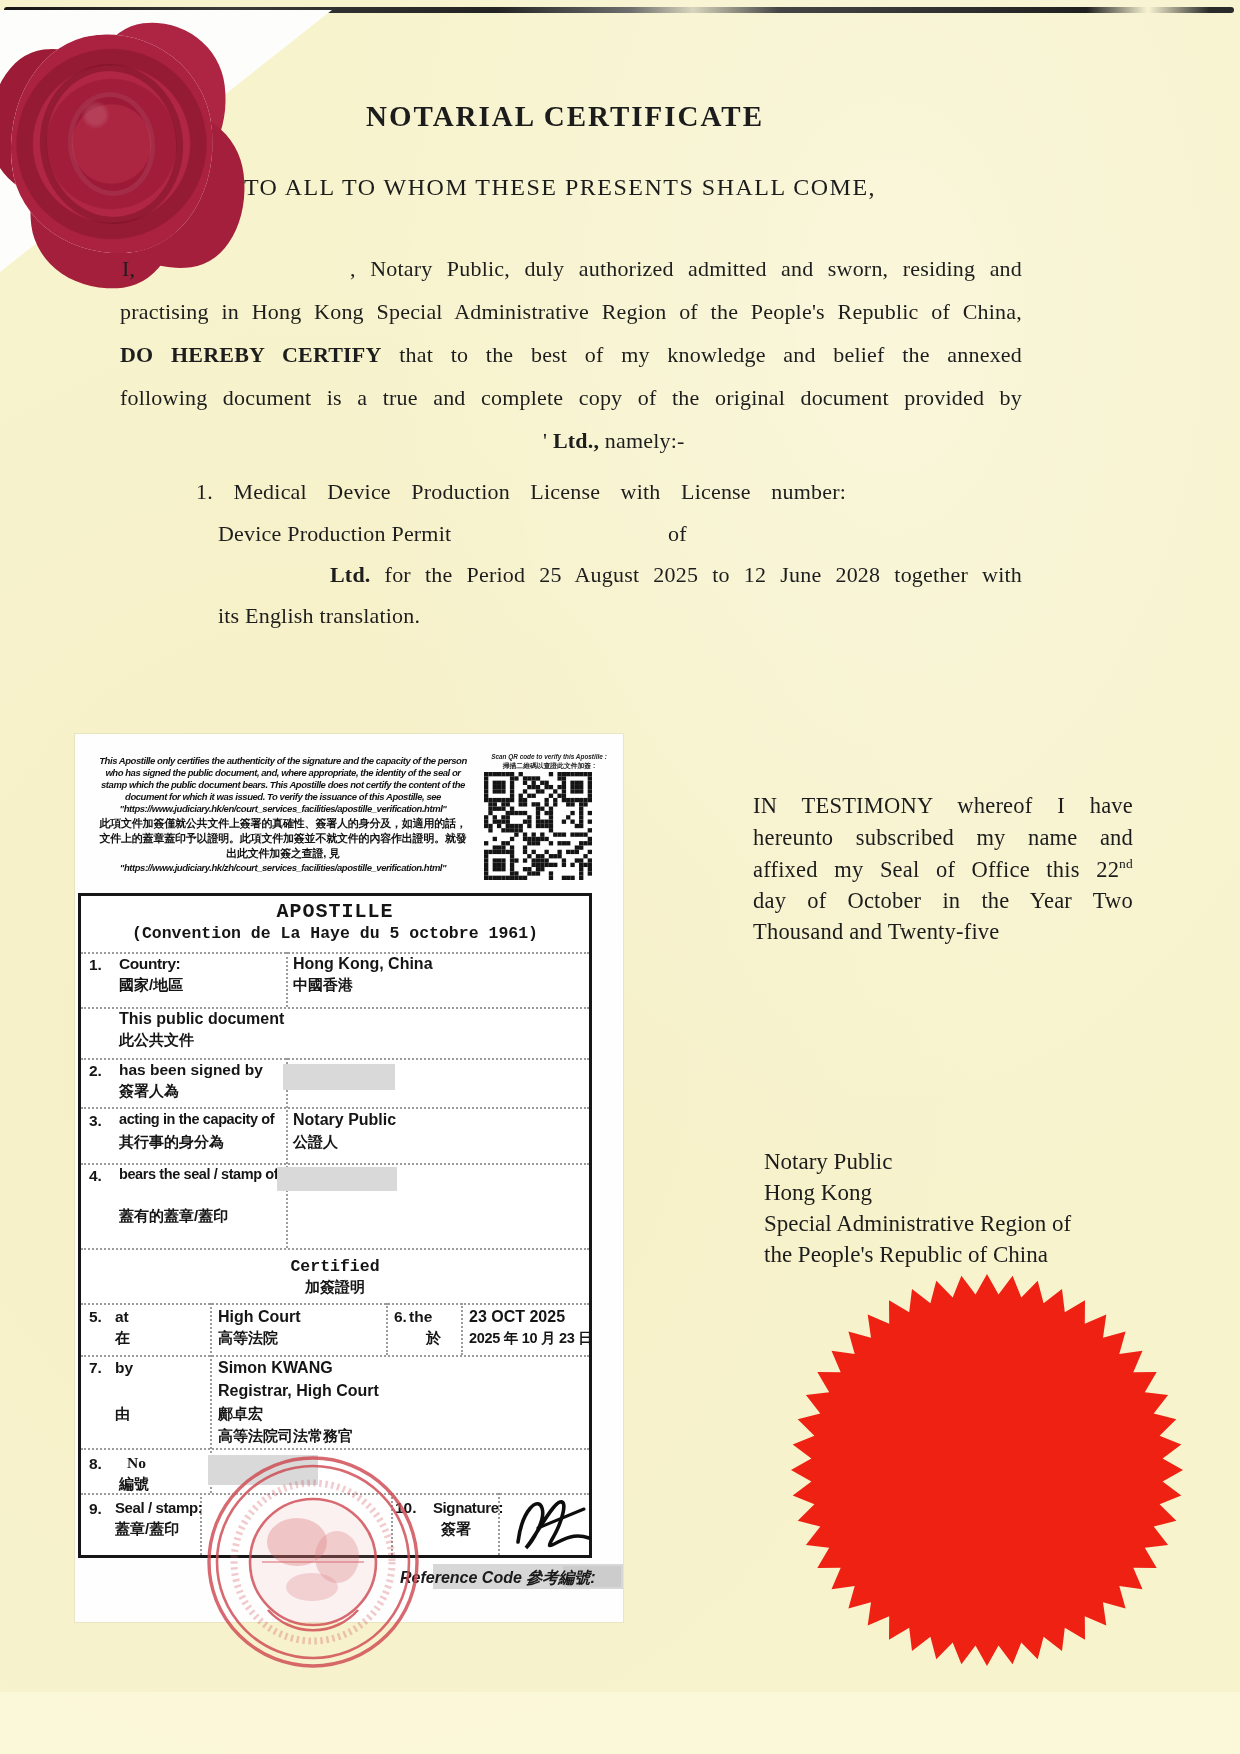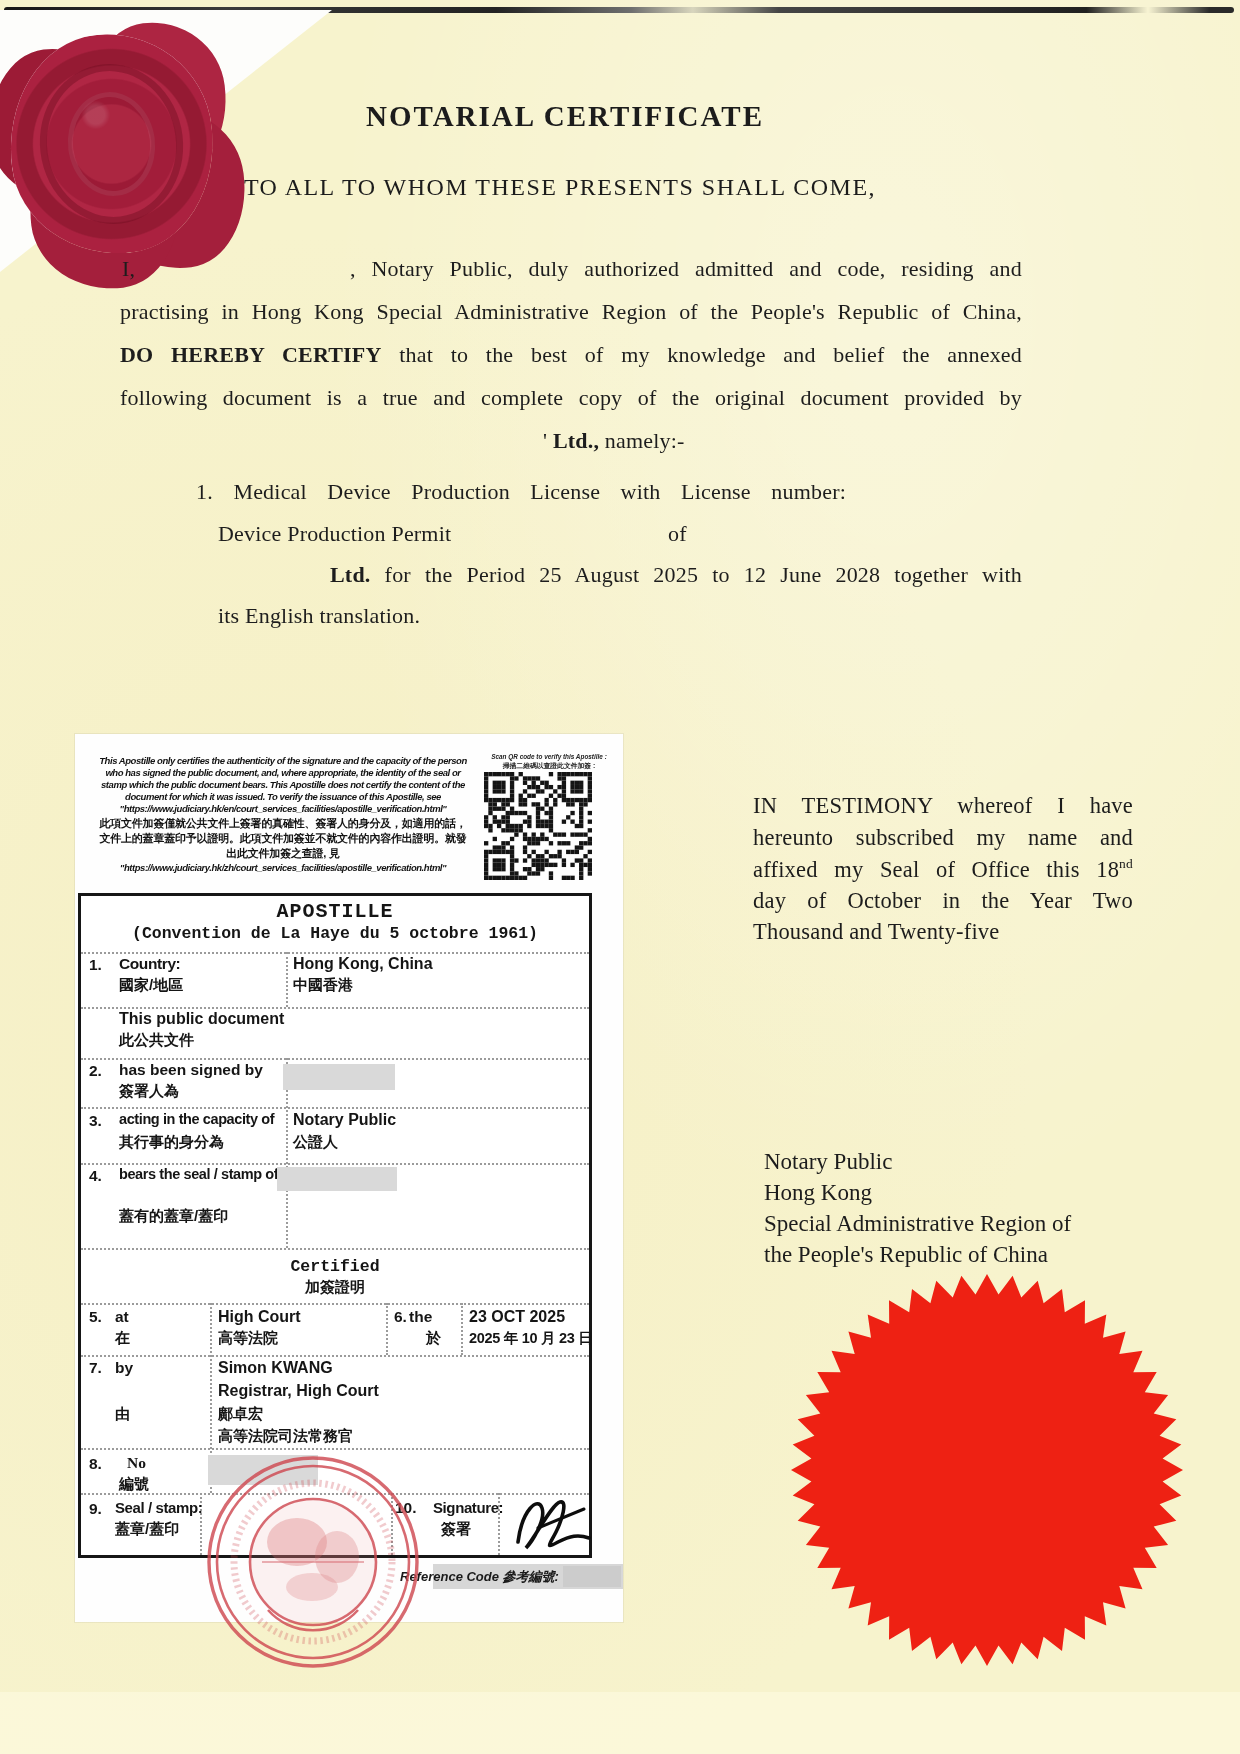--- a/index.html
+++ b/index.html
@@ -49,21 +49,21 @@
     font-family:"Liberation Sans","DejaVu Sans",sans-serif;}
   .hl{position:absolute;left:0;width:100%;height:0;border-top:2px dotted #9b9b9b;}
   .vl{position:absolute;width:0;border-left:2px dotted #9b9b9b;}
   .c{position:absolute;font-weight:bold;color:#151515;white-space:nowrap;font-size:15.5px;}
   .lab{letter-spacing:-.4px;font-size:14.5px;}
   .zh{font-size:15px;letter-spacing:0;}
   .val{font-size:16px;}
   .redact{position:absolute;background:#d9d9d9;}
   .center-c{position:absolute;left:0;width:100%;text-align:center;font-weight:bold;color:#151515;font-family:Liberation Mono, monospace;}
   .refline{position:absolute;font-family:"Liberation Sans","DejaVu Sans",sans-serif;
-    font-weight:bold;font-style:italic;font-size:13px;color:#1a1a1a;white-space:nowrap;}
+    font-weight:bold;font-style:italic;font-size:16px;color:#1a1a1a;white-space:nowrap;}
   
   .tline{height:31.6px;font-size:22.5px;letter-spacing:.2px;}
   .testimony{position:absolute;left:753px;top:793px;width:380px;}
   .notaryblk{position:absolute;left:764px;top:1146px;width:390px;font-size:23px;line-height:31px;}
   sup{font-size:60%;}
   .b{font-weight:bold;}
   .bottomstrip{position:absolute;left:0;top:1692px;width:100%;height:62px;background:rgba(255,252,228,.55);}
 </style>
 </head>
 <body>
@@ -72,21 +72,21 @@
 
   <div class="scanline"></div>
   <div class="fold"></div>
   <div class="wax"></div>
   <div class="bottomstrip"></div>
 
   <div class="title">NOTARIAL CERTIFICATE</div>
   <div class="salut">TO ALL TO WHOM THESE PRESENTS SHALL COME,</div>
 
   <div class="bodyline nw" style="left:122px;top:255px;">I,</div>
-  <div class="bodyline jl" style="left:350px;top:255px;width:672px;"><span>, Notary Public, duly authorized admitted and code, residing and</span></div>
+  <div class="bodyline jl" style="left:350px;top:255px;width:672px;"><span>, Notary Public, duly authorized admitted and sworn, residing and</span></div>
   <div class="bodyline jl" style="left:120px;top:298px;width:902px;"><span>practising in Hong Kong Special Administrative Region of the People's Republic of China,</span></div>
   <div class="bodyline jl" style="left:120px;top:384px;width:902px;"><span>following document is a true and complete copy of the original document provided by</span></div>
   <div class="bodyline jl" style="left:120px;top:341px;width:902px;"><span class="b">DO HEREBY CERTIFY</span><span> that to the best of my knowledge and belief the annexed</span></div>
   <div class="bodyline nw" style="left:543px;top:427px;"><span>' </span><span class="b">Ltd.,</span><span> namely:-</span></div>
 
   <div class="bodyline jl" style="left:196px;top:478px;width:650px;"><span>1.</span> <span>Medical Device Production License with License number:</span></div>
   <div class="bodyline nw" style="left:218px;top:520px;">Device  Production  Permit</div>
   <div class="bodyline nw" style="left:668px;top:520px;">of</div>
   <div class="bodyline jl" style="left:330px;top:561px;width:692px;"><span class="b">Ltd.</span><span> for the Period 25 August 2025 to 12 June 2028 together with</span></div>
   <div class="bodyline nw" style="left:218px;top:602px;">its English translation.</div>
@@ -520,21 +520,21 @@
     <path d="M66 158 A60 60 0 0 0 156 158" fill="none" stroke="#cf4a52" stroke-width="2.6"></path>
     <ellipse cx="95" cy="90" rx="30" ry="24" fill="rgba(214,105,108,0.40)"></ellipse>
     <ellipse cx="135" cy="105" rx="22" ry="26" fill="rgba(214,105,108,0.34)"></ellipse>
     <ellipse cx="110" cy="135" rx="26" ry="14" fill="rgba(214,105,108,0.30)"></ellipse>
     <path d="M60 110 H162" stroke="rgba(207,74,82,0.5)" stroke-width="2"></path>
   </svg>
 
   <div class="testimony">
     <div class="tline jl"><span>IN TESTIMONY whereof I have</span></div>
     <div class="tline jl"><span>hereunto subscribed my name and</span></div>
-    <div class="tline jl"><span>affixed my Seal of Office this 18</span><sup>nd</sup></div>
+    <div class="tline jl"><span>affixed my Seal of Office this 22</span><sup>nd</sup></div>
     <div class="tline jl"><span>day of October in the Year Two</span></div>
     <div class="tline">Thousand and Twenty-five</div>
   </div>
 
   <div class="notaryblk">
     <div>Notary Public</div>
     <div>Hong Kong</div>
     <div>Special Administrative Region of</div>
     <div>the People's Republic of China</div>
   </div>

